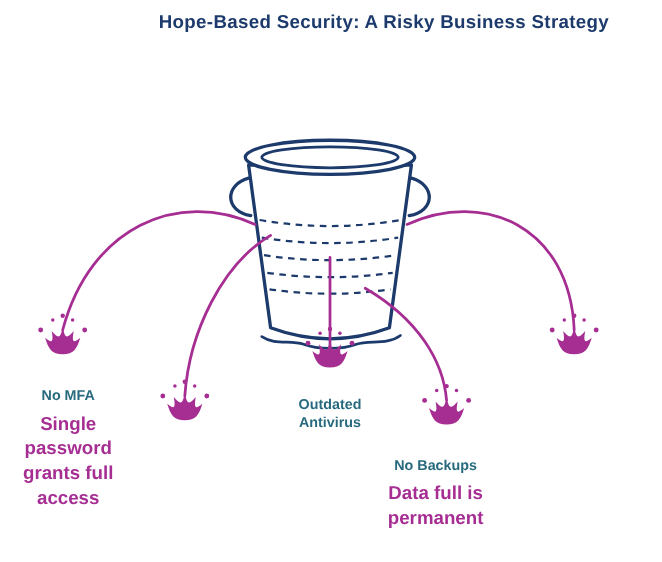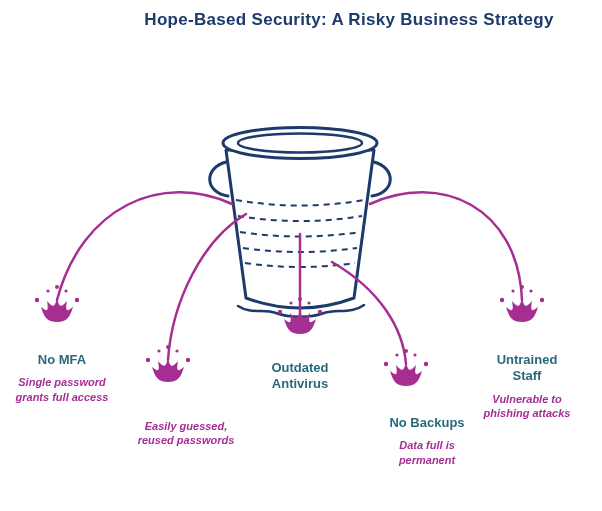--- a/index.html
+++ b/index.html
@@ -43,25 +43,24 @@
     margin:0 auto;
     font-size:13px;
     line-height:1.25;
     font-weight:bold;
     color:var(--teal);
   }
   .leak-label .desc{
     display:block;
     margin:7px auto 0;
     max-width:104px;
-    font-size:11px;
+    font-size:17px;
     line-height:1.3;
     font-weight:bold;
     color:var(--magenta);
-    font-style:italic;
   }
 </style>
 </head>
 <body>
 
 <div class="canvas">
 
   <div class="title">Hope-Based Security: A Risky Business Strategy</div>
 
   <svg class="diagram-svg" width="602" height="511" viewBox="0 0 602 511">
@@ -111,30 +110,25 @@
     <use href="#splash" x="406" y="380"></use>
     <use href="#splash" x="522" y="316"></use>
   </svg>
 
   <div class="leak-label" style="left:7px;top:352px;">
     <span class="heading">No MFA</span>
     <span class="desc">Single password grants full access</span>
   </div>
 
   <div class="leak-label" style="left:131px;top:412px;">
-    <span class="desc">Easily guessed, reused passwords</span>
   </div>
 
   <div class="leak-label" style="left:245px;top:360px;">
     <span class="heading">Outdated Antivirus</span>
   </div>
 
-  <div class="leak-label" style="left:372px;top:415px;">
+  <div class="leak-label" style="left:341px;top:415px;">
     <span class="heading">No Backups</span>
     <span class="desc">Data full is permanent</span>
   </div>
 
-  <div class="leak-label" style="left:472px;top:352px;">
-    <span class="heading">Untrained Staff</span>
-    <span class="desc">Vulnerable to phishing attacks</span>
-  </div>
 
 </div>
 
 </body></html>

